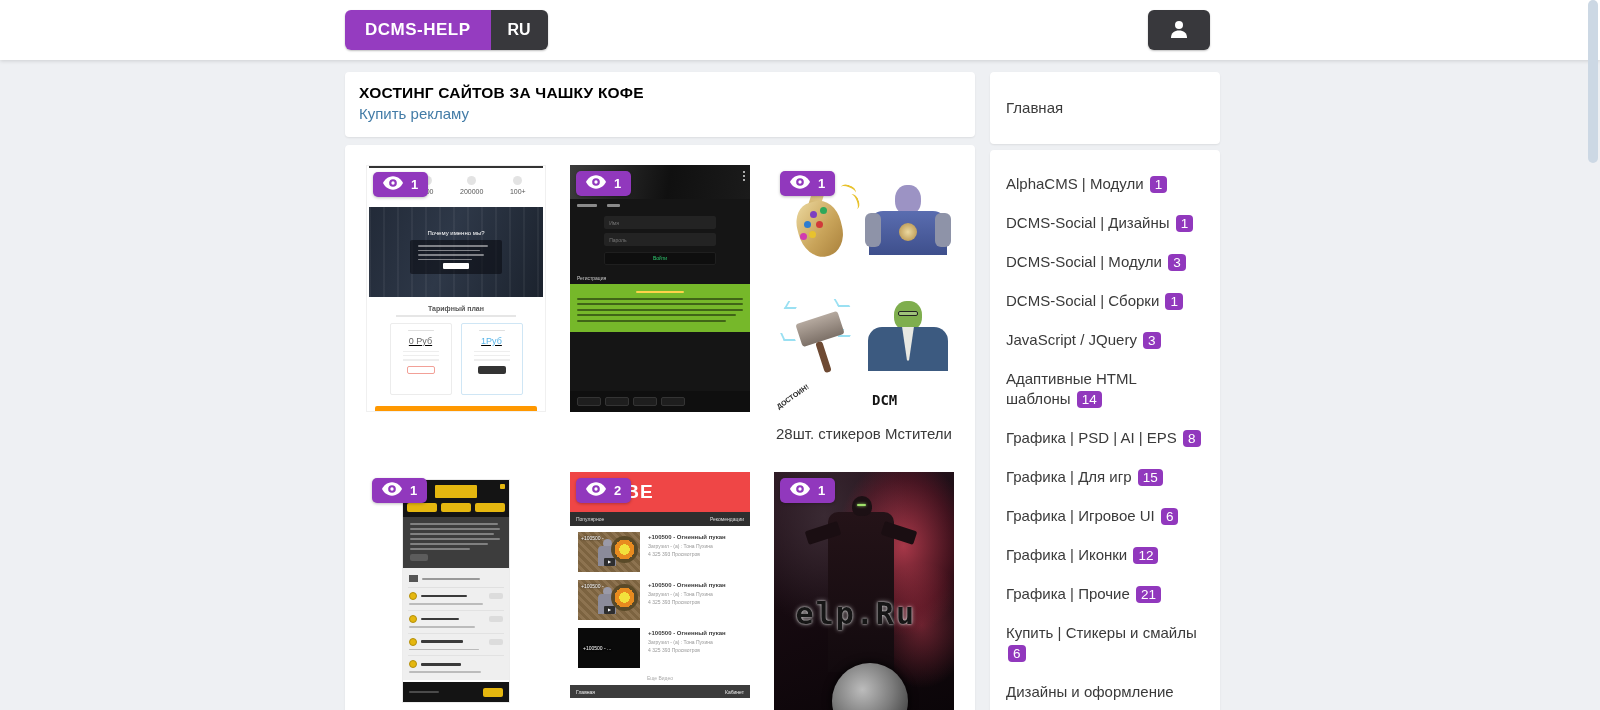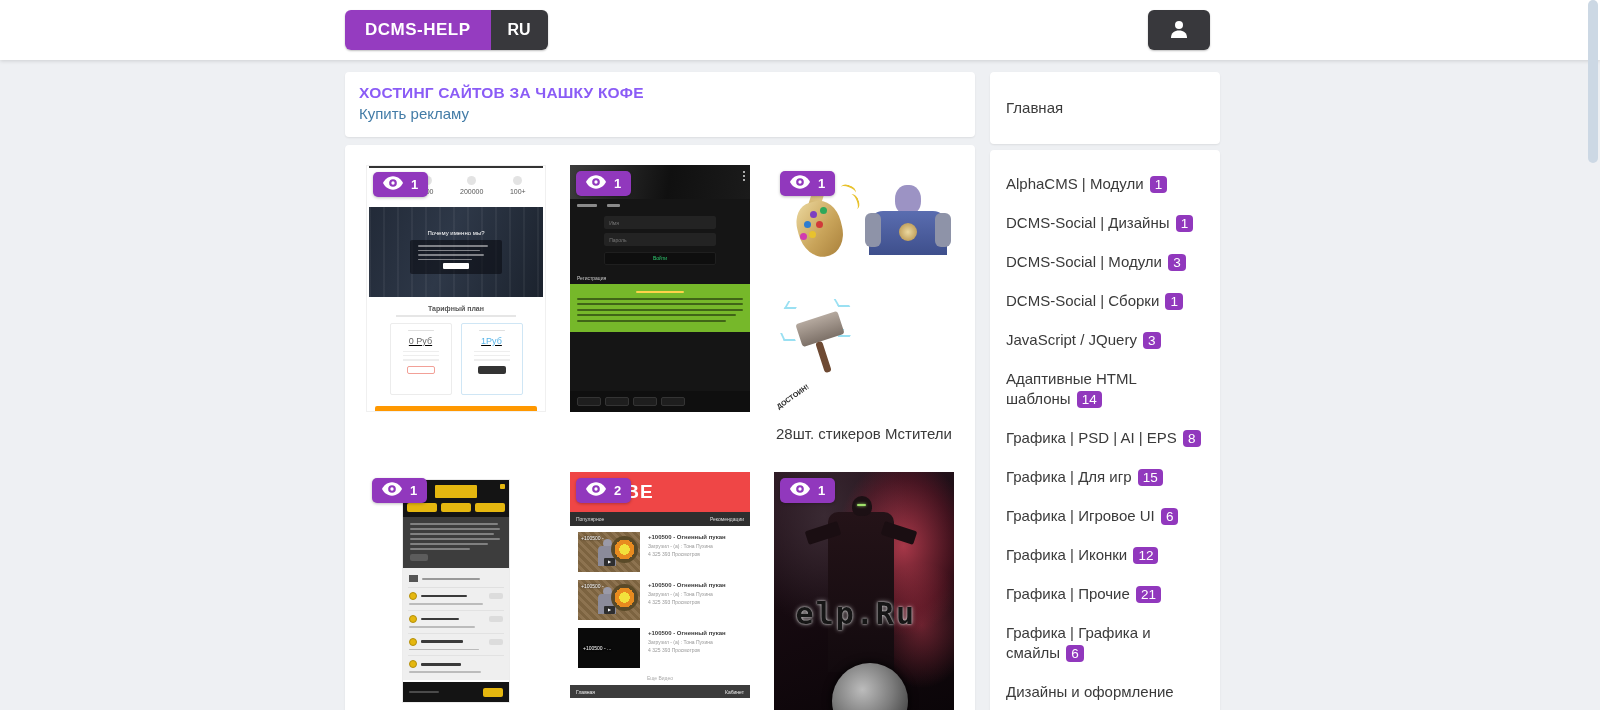--- a/index.html
+++ b/index.html
@@ -34,21 +34,21 @@
   }
 
   
   .main-wrap { display: flex; gap: 15px; padding-top: 12px; align-items: flex-start; }
   main { width: 630px; flex: none; }
   aside { width: 230px; flex: none; }
   .card { background: #fff; border-radius: 4px; box-shadow: 0 1px 2px rgba(0,0,0,.08); }
 
   
   .promo { padding: 12px 14px 14px; margin-bottom: 8px; }
-  .promo h1 { font-size: 15.5px; color: #8b5cf6; margin-bottom: 3px; letter-spacing: .2px; }
+  .promo h1 { font-size: 15.5px; color: #000000; margin-bottom: 3px; letter-spacing: .2px; }
   .promo a { font-size: 15px; color: #437ca7; text-decoration: none; display: inline-block; }
 
   
   .grid-card { padding: 20px 21px 30px; }
   .grid { display: grid; grid-template-columns: repeat(3, 180px); column-gap: 24px; row-gap: 30px; }
   .item { width: 180px; }
   .thumb { width: 180px; height: 247px; position: relative; background: #fff; overflow: hidden; cursor: pointer; }
   .item-title { margin-top: 13px; text-align: center; font-size: 15px; color: #3a3a3a; }
   .item-title:empty { display: none; }
 
@@ -373,20 +373,29 @@
             </div>
             <div class="stk">
               <div class="bolt" style="left:10px;top:12px"></div>
               <div class="bolt" style="left:60px;top:10px;transform:skewX(30deg)"></div>
               <div class="bolt" style="left:64px;top:40px"></div>
               <div class="bolt" style="left:6px;top:44px;transform:skewX(25deg)"></div>
               <div class="ham-head"></div>
               <div class="ham-handle"></div>
               <div class="ham-text">ДОСТОИН!</div>
             </div>
+            <div class="stk">
+              <div class="hulk-head">
+                  <span class="hulk-glass"></span>
+                </div>
+              <div class="hulk-body">
+                  <span class="hulk-shirt"></span>
+                </div>
+              <div class="hulk-wm">DCM</div>
+            </div>
           </div>
           <div class="item-title">28шт. стикеров Мстители</div>
         </article>
 
         <article class="item">
           <div class="thumb">
             <div class="views-badge">
               <span>
                 <svg viewBox="0 0 24 16" width="20" height="14">
                     <path d="M12 0C6 0 1.7 4.5 0 8c1.7 3.5 6 8 12 8s10.3-4.5 12-8C22.3 4.5 18 0 12 0z" fill="#fff"></path>
@@ -569,19 +578,19 @@
       <a href="#" class="cat"><span>DCMS-Social | Дизайны</span> <span class="badge">1</span></a>
       <a href="#" class="cat"><span>DCMS-Social | Модули</span> <span class="badge">3</span></a>
       <a href="#" class="cat"><span>DCMS-Social | Сборки</span> <span class="badge">1</span></a>
       <a href="#" class="cat"><span>JavaScript / JQuery</span> <span class="badge">3</span></a>
       <a href="#" class="cat"><span>Адаптивные HTML шаблоны</span> <span class="badge">14</span></a>
       <a href="#" class="cat"><span>Графика | PSD | AI | EPS</span> <span class="badge">8</span></a>
       <a href="#" class="cat"><span>Графика | Для игр</span> <span class="badge">15</span></a>
       <a href="#" class="cat"><span>Графика | Игровое UI</span> <span class="badge">6</span></a>
       <a href="#" class="cat"><span>Графика | Иконки</span> <span class="badge">12</span></a>
       <a href="#" class="cat"><span>Графика | Прочие</span> <span class="badge">21</span></a>
-      <a href="#" class="cat"><span>Графика | Графика и смайлы</span> <span class="badge">6</span></a>
+      <a href="#" class="cat"><span>Купить | Стикеры и смайлы</span> <span class="badge">6</span></a>
       <a href="#" class="cat"><span>Дизайны и оформление</span> </a>
     </section>
   </aside>
 </div>
 
 <div class="scrollbar-thumb"></div>
 
 </body></html>

